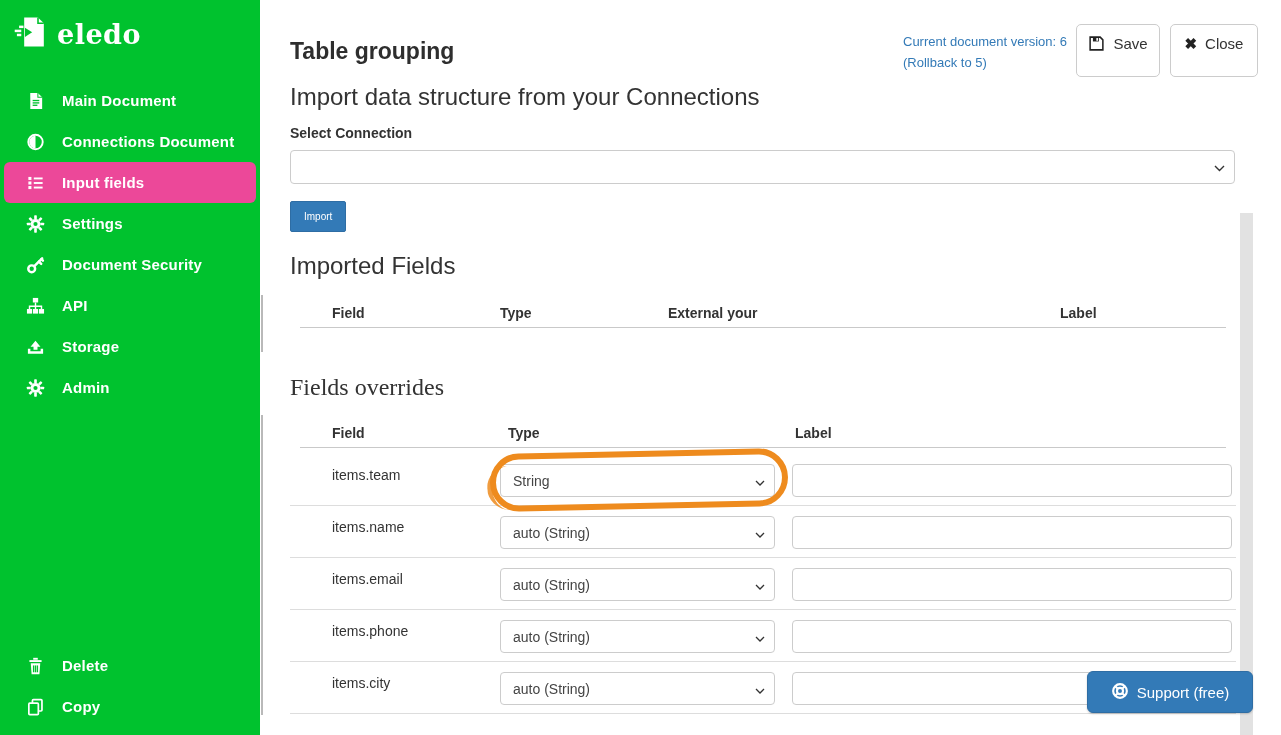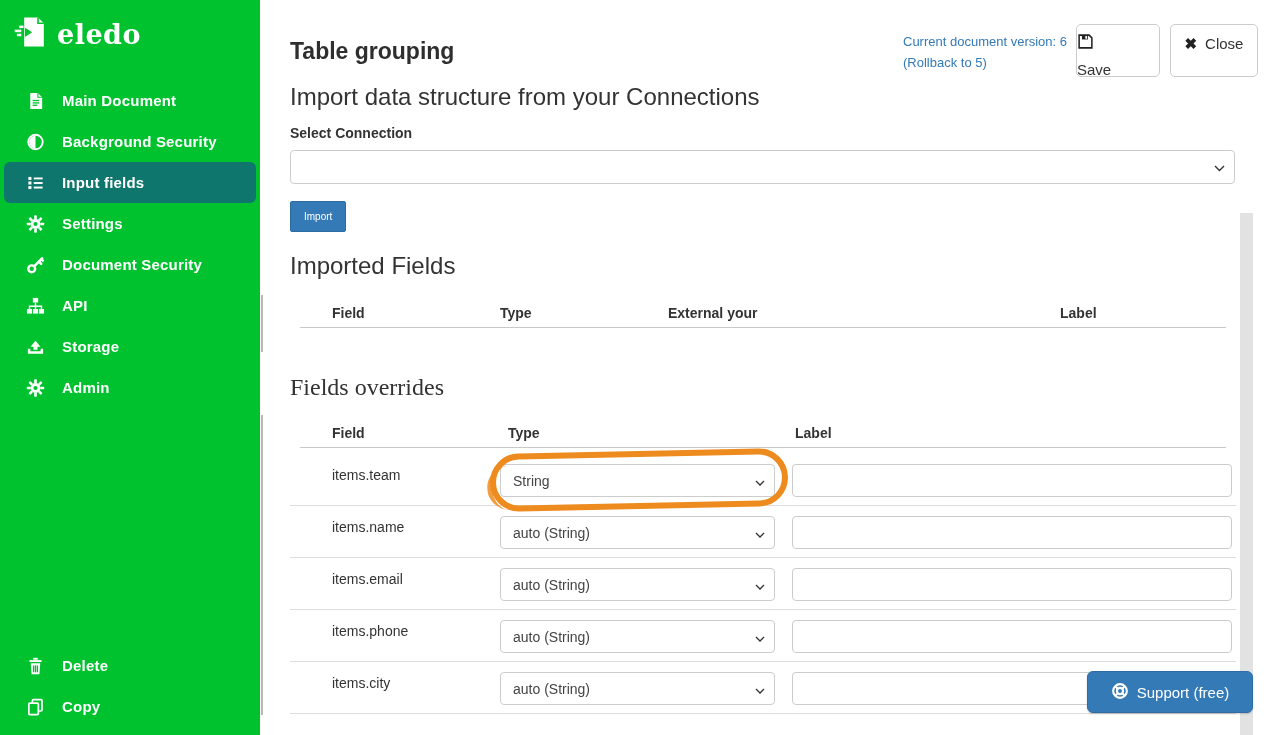--- a/index.html
+++ b/index.html
@@ -9,31 +9,31 @@
 
   
   .sidebar { position:absolute; left:0; top:0; width:260px; height:735px; background:#00c22e; }
   .logo { display:flex; align-items:center; gap:11px; padding:14px 12px 0 14px; }
   .logo-text { font-family:"DejaVu Serif", serif; font-weight:700; font-size:27px; color:#fff; letter-spacing:0.5px; }
   .nav { position:absolute; top:80px; left:0; right:0; }
   .nav-bottom { position:absolute; top:645px; left:0; right:0; }
   .nav-item { display:flex; align-items:center; gap:17px; height:41px; margin:0 4px; padding-left:21px; border-radius:6px; cursor:pointer; }
   .nav-item .ico { width:20px; height:20px; flex:0 0 20px; display:flex; align-items:center; justify-content:center; }
   .nav-item .lbl { color:#fff; font-size:15px; font-weight:700; letter-spacing:0.2px; }
-  .nav-item.active { background:#0f766e; }
+  .nav-item.active { background:#ec4899; }
 
   
   .main { position:absolute; left:260px; top:0; width:1021px; height:735px; background:#fff; }
   .page-title { position:absolute; left:30px; top:38px; font-size:23px; font-weight:700; color:#2e2e2e; }
   .version { position:absolute; left:643px; top:31px; width:170px; font-size:13px; line-height:21px; color:#337ab7; }
   .version a { color:#337ab7; text-decoration:none; cursor:pointer; }
   .btn-white { position:absolute; top:24px; height:53px; background:#fff; border:1px solid #ccc; border-radius:5px;
                display:flex; justify-content:center; align-items:flex-start; padding-top:10px; gap:8px;
                font-size:15px; color:#333; cursor:pointer; }
-  .btn-save { left:816px; width:84px;flex-direction:column; }
+  .btn-save { left:816px; width:84px; }
   .btn-close { left:910px; width:88px; }
   .xmark { font-size:15px; font-weight:700; color:#222; line-height:18px; }
 
   .sec-heading { position:absolute; left:30px; font-size:24px; font-weight:400; color:#333; }
   .field-label { position:absolute; left:30px; font-size:14px; font-weight:700; color:#333; }
 
   .select-box { position:relative; background:#fff; border:1px solid #ccc; border-radius:4px; cursor:pointer; }
   .select-box .sel-text { position:absolute; left:12px; top:50%; transform:translateY(-50%); font-size:14px; color:#444; }
   .select-box .chev { position:absolute; right:9px; top:50%; transform:translateY(-50%); }
 
@@ -96,21 +96,21 @@
         </span>
         <span class="lbl">Main Document</span>
       </div>
       <div class="nav-item">
         <span class="ico">
           <svg width="19" height="20" viewBox="0 0 20 20">
               <circle cx="10" cy="10" r="7.6" fill="none" stroke="#fff" stroke-width="2"></circle>
               <path d="M10 3.4 a6.6 6.6 0 0 0 0 13.2 z" fill="#fff"></path>
             </svg>
         </span>
-        <span class="lbl">Background Security</span>
+        <span class="lbl">Connections Document</span>
       </div>
       <div class="nav-item active">
         <span class="ico">
           <svg width="19" height="20" viewBox="0 0 20 20">
               <g fill="#fff">
                 <rect x="2.5" y="3.6" width="3.2" height="3.2"></rect>
                 <rect x="2.5" y="8.4" width="3.2" height="3.2"></rect>
                 <rect x="2.5" y="13.2" width="3.2" height="3.2"></rect>
                 <rect x="8.2" y="4.2" width="9.3" height="2"></rect>
                 <rect x="8.2" y="9" width="9.3" height="2"></rect>

